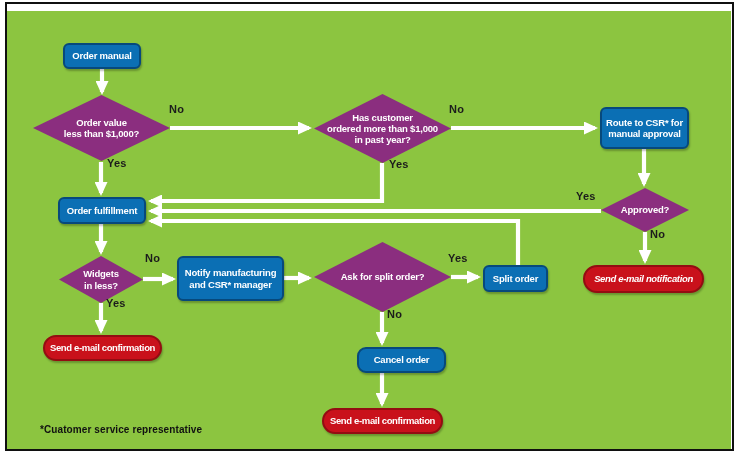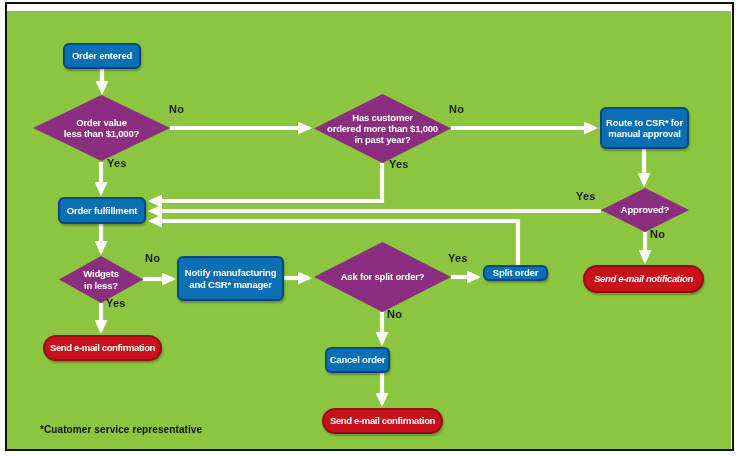--- a/index.html
+++ b/index.html
@@ -100,21 +100,21 @@
       <path d="M143,279 L173,279" marker-end="url(#ah)"></path>
       <path d="M101,303 L101,331" marker-end="url(#ah)"></path>
       <path d="M284,278 L309,278" marker-end="url(#ah)"></path>
       <path d="M451,277 L478,277" marker-end="url(#ah)"></path>
       <path d="M382,312 L382,343" marker-end="url(#ah)"></path>
       <path d="M382,373 L382,404" marker-end="url(#ah)"></path>
     </g>
   </svg>
 
 
-  <div class="node process" style="left:63px;top:43px;width:78px;height:26px;">Order entered</div>
+  <div class="node process" style="left:63px;top:43px;width:78px;height:26px;">Order manual</div>
 
   <div class="node decision" style="left:33px;top:95px;width:137px;height:66px;">Order value
 less than $1,000?</div>
 
   <div class="node decision" style="left:314px;top:94px;width:137px;height:69px;">Has customer
 ordered more than $1,000
 in past year?</div>
 
   <div class="node process" style="left:600px;top:107px;width:89px;height:42px;">Route to CSR* for
 manual approval</div>
@@ -124,23 +124,23 @@
   <div class="node process" style="left:58px;top:197px;width:88px;height:27px;">Order fulfillment</div>
 
   <div class="node decision" style="left:59px;top:256px;width:84px;height:47px;">Widgets
 in less?</div>
 
   <div class="node process" style="left:177px;top:256px;width:107px;height:45px;">Notify manufacturing
 and CSR* manager</div>
 
   <div class="node decision" style="left:314px;top:242px;width:137px;height:70px;">Ask for split order?</div>
 
-  <div class="node process" style="left:483px;top:265px;width:65px;height:16px;">Split order</div>
+  <div class="node process" style="left:483px;top:265px;width:65px;height:27px;">Split order</div>
 
-  <div class="node process" style="left:325px;top:347px;width:65px;height:26px;">Cancel order</div>
+  <div class="node process" style="left:357px;top:347px;width:89px;height:26px;border-radius:9px;">Cancel order</div>
 
   <div class="node terminator" style="left:583px;top:265px;width:121px;height:28px;font-style:italic;">Send e-mail notification</div>
 
   <div class="node terminator" style="left:43px;top:335px;width:119px;height:26px;">Send e-mail confirmation</div>
 
   <div class="node terminator" style="left:322px;top:408px;width:121px;height:26px;">Send e-mail confirmation</div>
 
   <span class="edge-label" style="left:169px;top:103px;">No</span>
   <span class="edge-label" style="left:107px;top:157px;">Yes</span>
   <span class="edge-label" style="left:449px;top:103px;">No</span>

